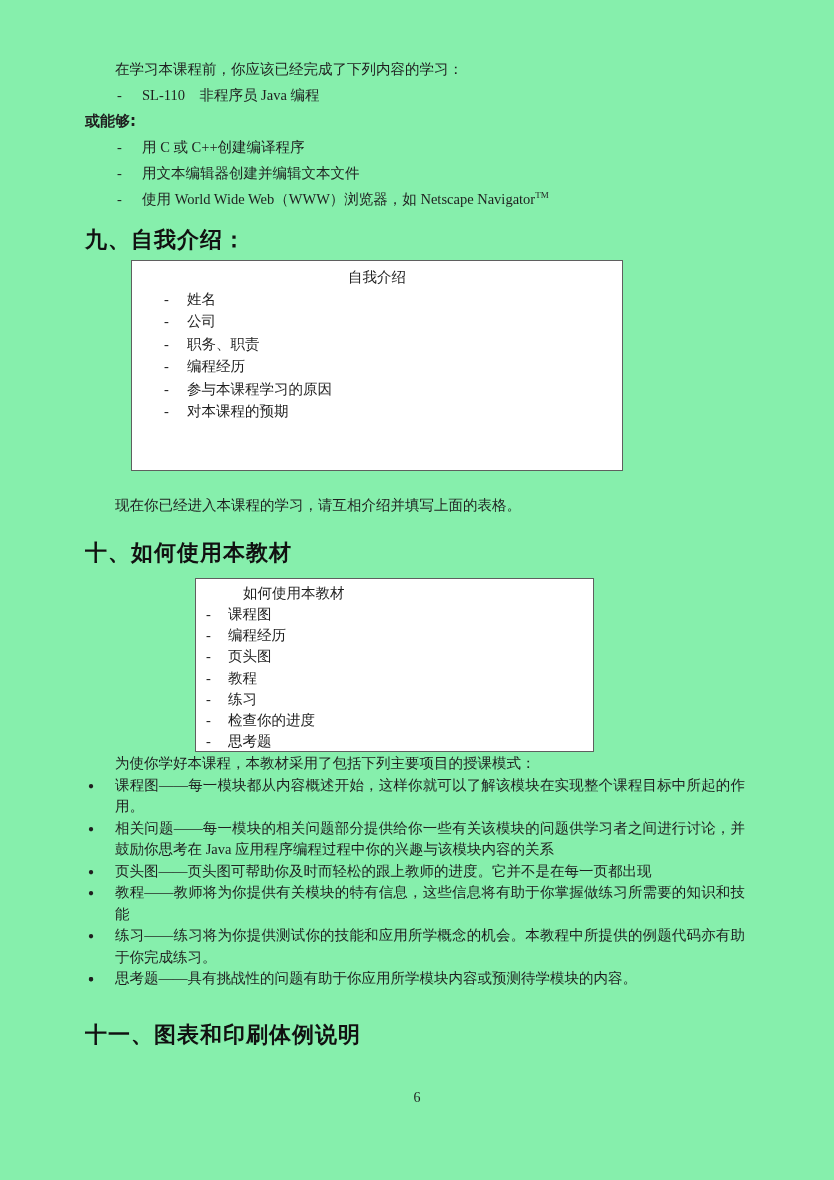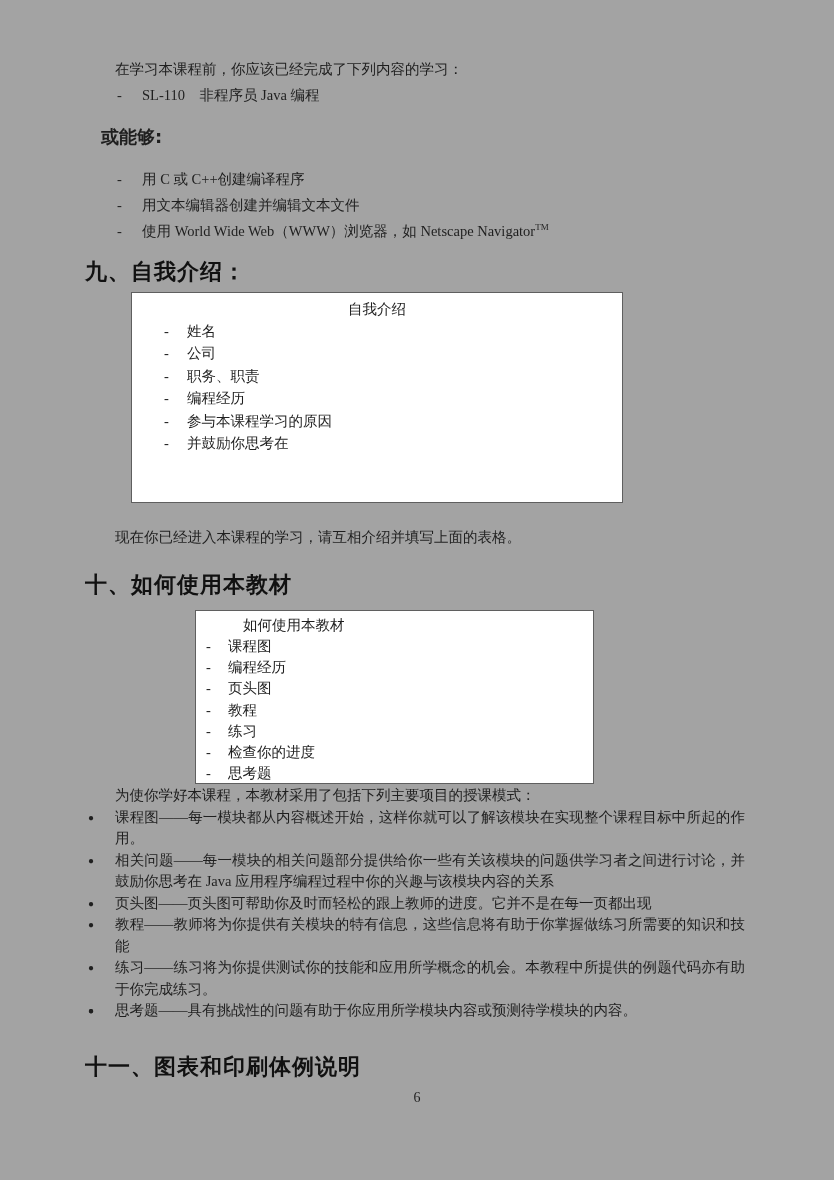--- a/index.html
+++ b/index.html
@@ -1,33 +1,33 @@
 <!DOCTYPE html>
 <html><head>
 <meta charset="utf-8">
 <style>
   html,body { margin:0; padding:0; background:#e8e8e8; }
   .page {
     position:relative;
     width:834px; height:1180px;
     margin:0 auto;
-    background:#a3a3a3;
+    background:#86efac;
     color:#1f1f1f;
     font-family:"Liberation Serif","DejaVu Serif",serif;
     font-size:14.5px;
     box-sizing:border-box;
     padding:56px 84px 0 85px;
     overflow:hidden;
   }
   .body-text { margin:0; line-height:26px; }
   .indent-1 { margin-left:30px; }
   .bold-label {
-    margin:16px; line-height:26px;
+    margin:0; line-height:26px;
     font-family:"DejaVu Sans","Liberation Sans",sans-serif;
-    font-weight:bold; font-size:18px;
+    font-weight:bold; font-size:15px;
   }
   .dash-item { display:flex; line-height:26px; }
   .top-list .dash-item { padding-left:32px; }
   .marker { width:25px; flex:0 0 auto; }
   .dash-text { flex:1 1 auto; }
   sup.tm { font-size:9px; vertical-align:super; line-height:0; }
 
   h2.sec-heading {
     font-family:"DejaVu Sans","Liberation Sans",sans-serif;
     font-weight:bold; font-size:22px;
@@ -137,21 +137,21 @@
     <div class="dash-item">
       <span class="marker">-</span>
       <span class="dash-text">编程经历</span>
     </div>
     <div class="dash-item">
       <span class="marker">-</span>
       <span class="dash-text">参与本课程学习的原因</span>
     </div>
     <div class="dash-item">
       <span class="marker">-</span>
-      <span class="dash-text">并鼓励你思考在</span>
+      <span class="dash-text">对本课程的预期</span>
     </div>
   </div>
 
   <p class="note">现在你已经进入本课程的学习，请互相介绍并填写上面的表格。</p>
 
   <h2 class="sec-heading h10">十、如何使用本教材</h2>
 
   <div class="box box2">
     <div class="box-title">如何使用本教材</div>
     <div class="dash-item">

